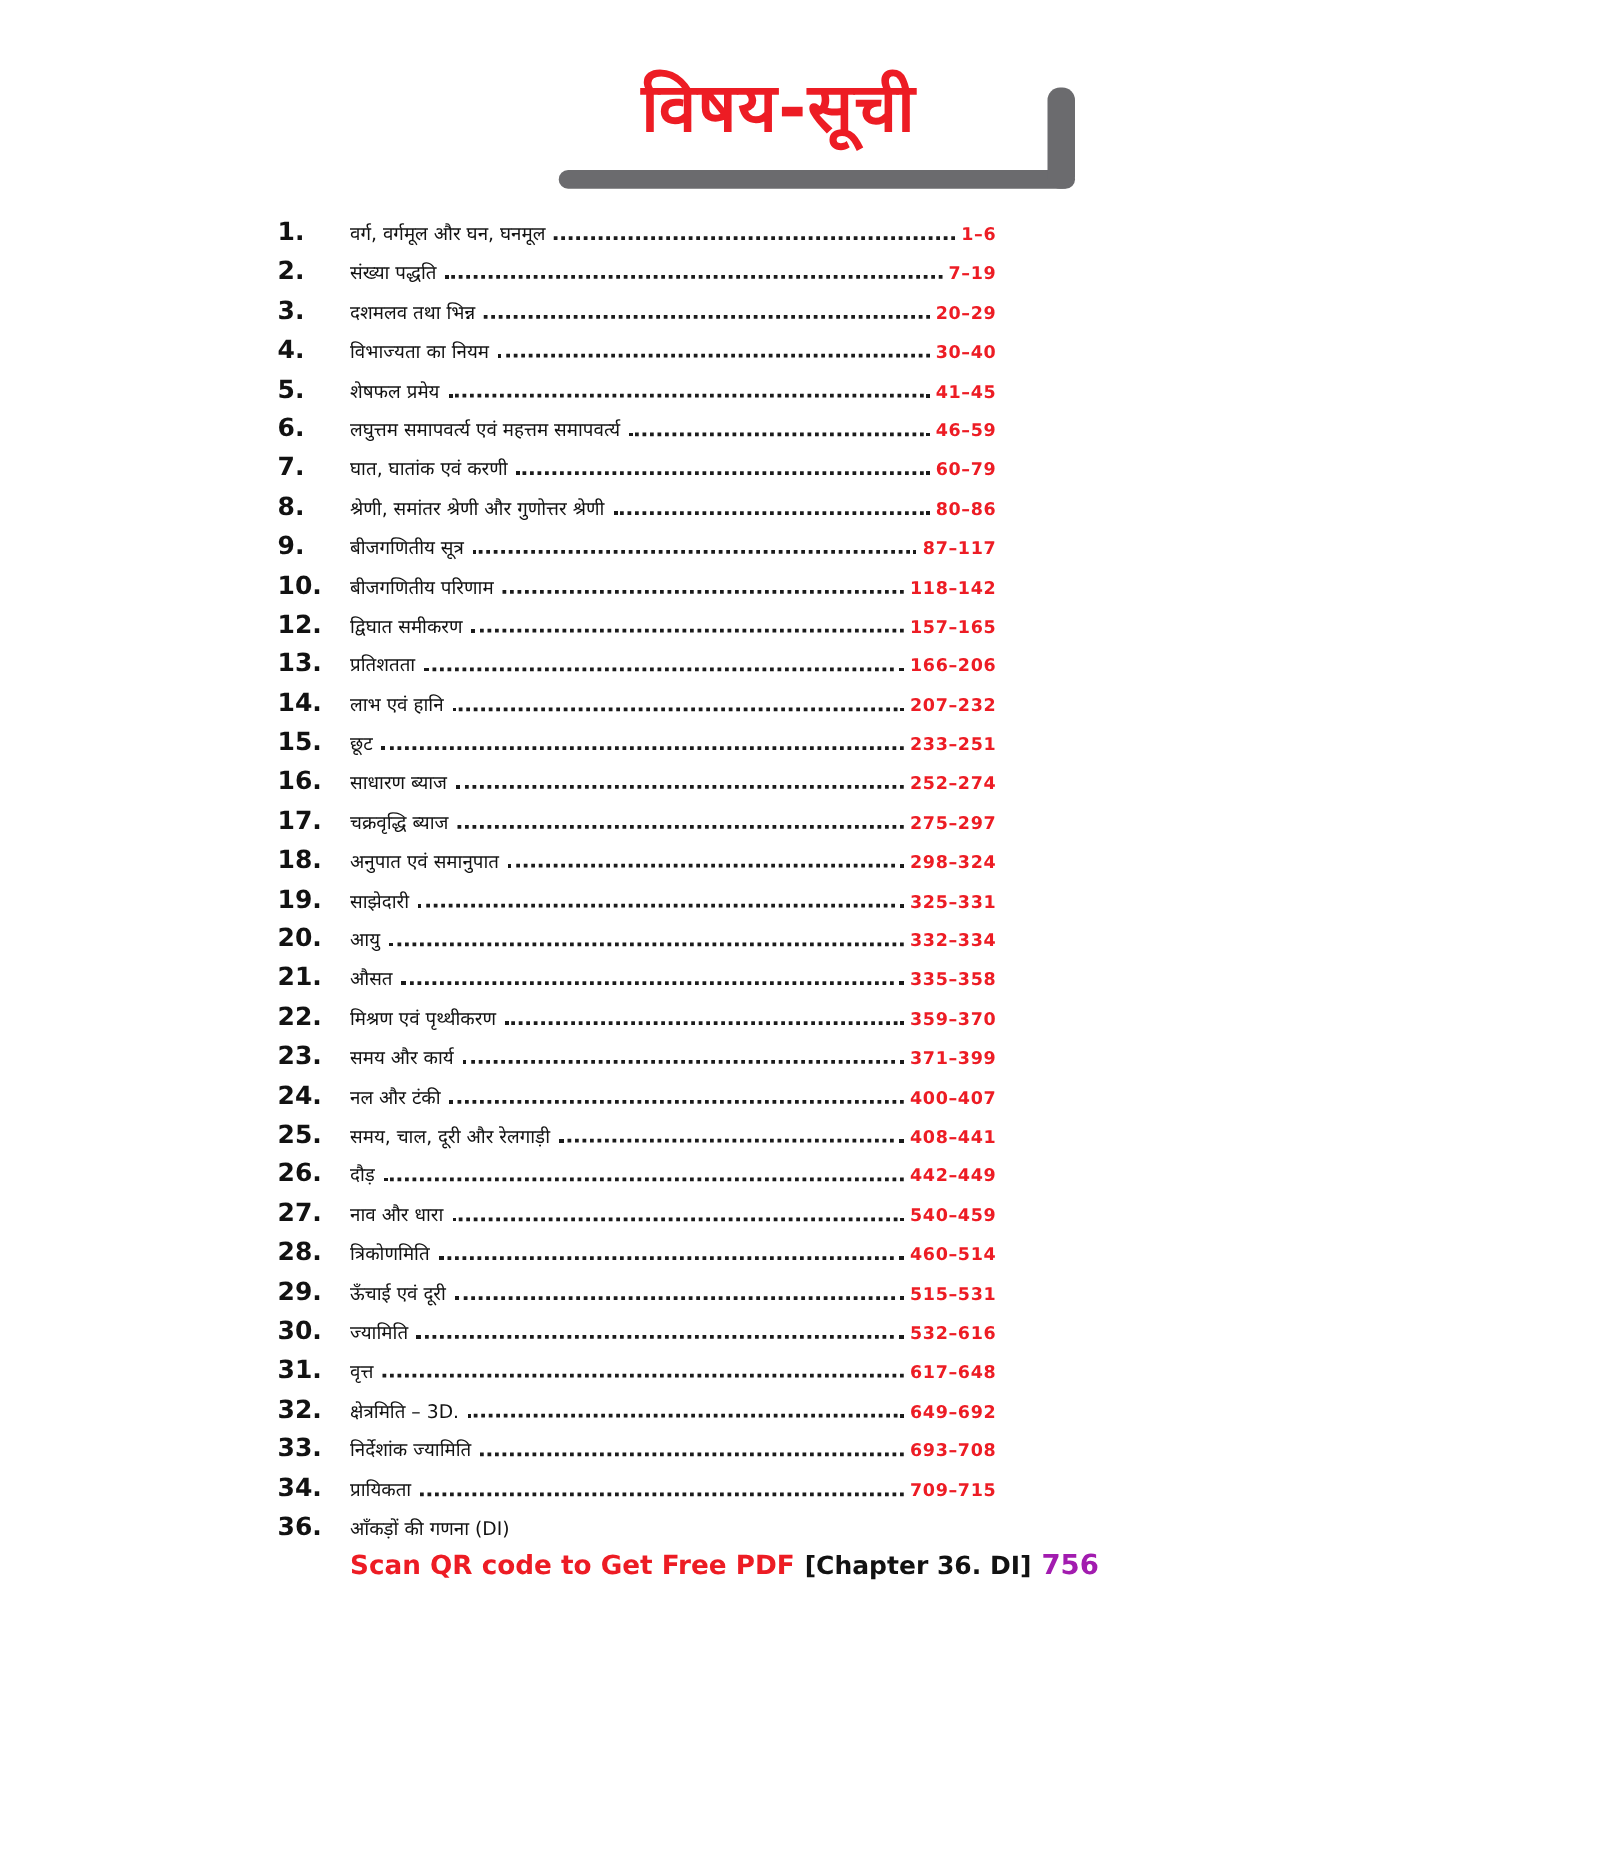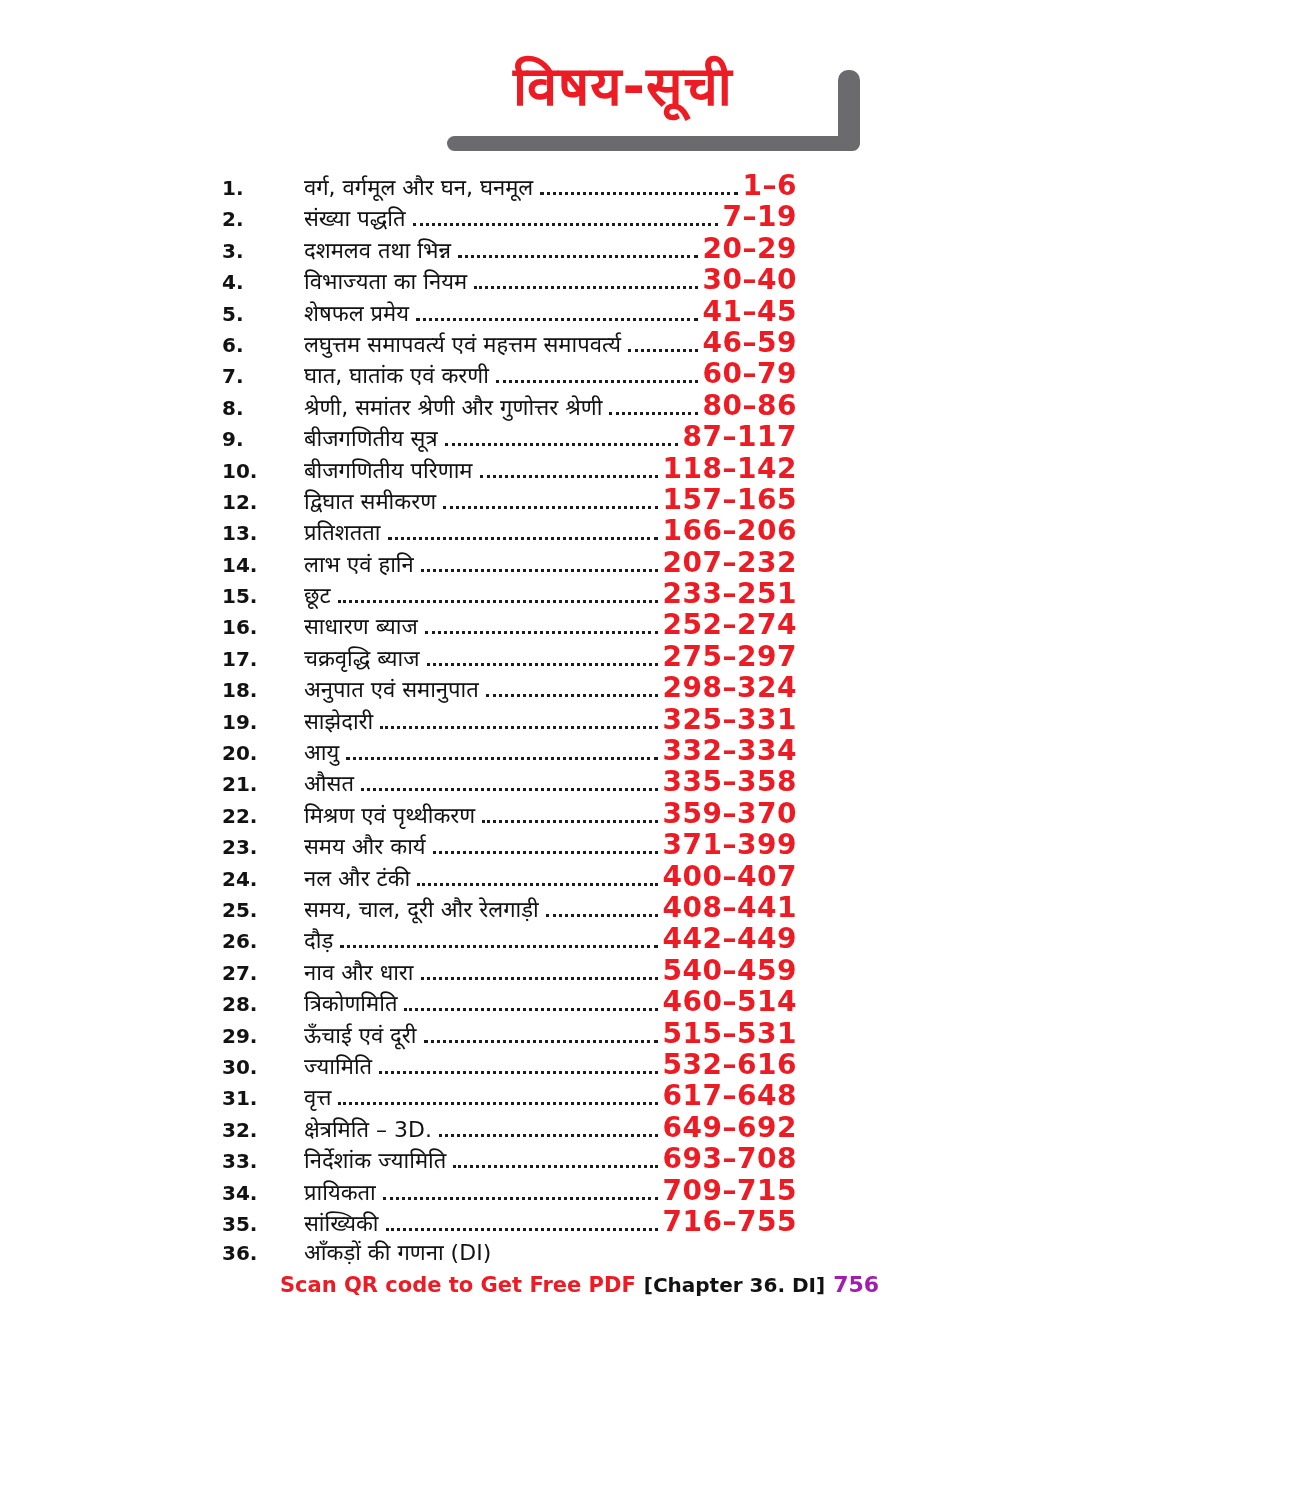--- a/index.html
+++ b/index.html
@@ -60,33 +60,32 @@
     line-height:31.4px;
     white-space:nowrap;
   }
   .row-no{
     flex:0 0 58px;
     font-weight:bold;
     font-size:20px;
     color:#121212;
   }
   .row-label{
-    font-size:22px;
+    font-size:15px;
     color:#121212;
-    margin-left:24px;
   }
   .leader{
     flex:1 1 auto;
     border-bottom:3px dotted #1b1b1b;
     margin:0 5px 0 7px;
     min-width:10px;
   }
   .row-pages{
     font-weight:bold;
-    font-size:28px;
+    font-size:14px;
     color:var(--red);
     letter-spacing:0.5px;
   }
 
   
   .footer-row{
     display:flex;
     align-items:baseline;
     height:31.4px;
     line-height:31.4px;
@@ -321,26 +320,20 @@
         <span class="leader"></span>
         <span class="row-pages">693–708</span>
       </div>
       <div class="row">
         <span class="row-no">34.</span>
         <span class="row-label">प्रायिकता</span>
         <span class="leader"></span>
         <span class="row-pages">709–715</span>
       </div>
       <div class="row">
-        <span class="row-no">35.</span>
-        <span class="row-label">सांख्यिकी</span>
-        <span class="leader"></span>
-        <span class="row-pages">716–755</span>
-      </div>
-      <div class="row">
         <span class="row-no">36.</span>
         <span class="row-label">आँकड़ों की गणना (DI)</span>
       </div>
       <div class="footer-row">
         <span class="footer-red">Scan QR code to Get Free PDF</span>
         <span class="footer-black">[Chapter 36. DI]</span>
         <span class="footer-leader"></span>
         <span class="footer-page">756</span>
       </div>
     </div>

